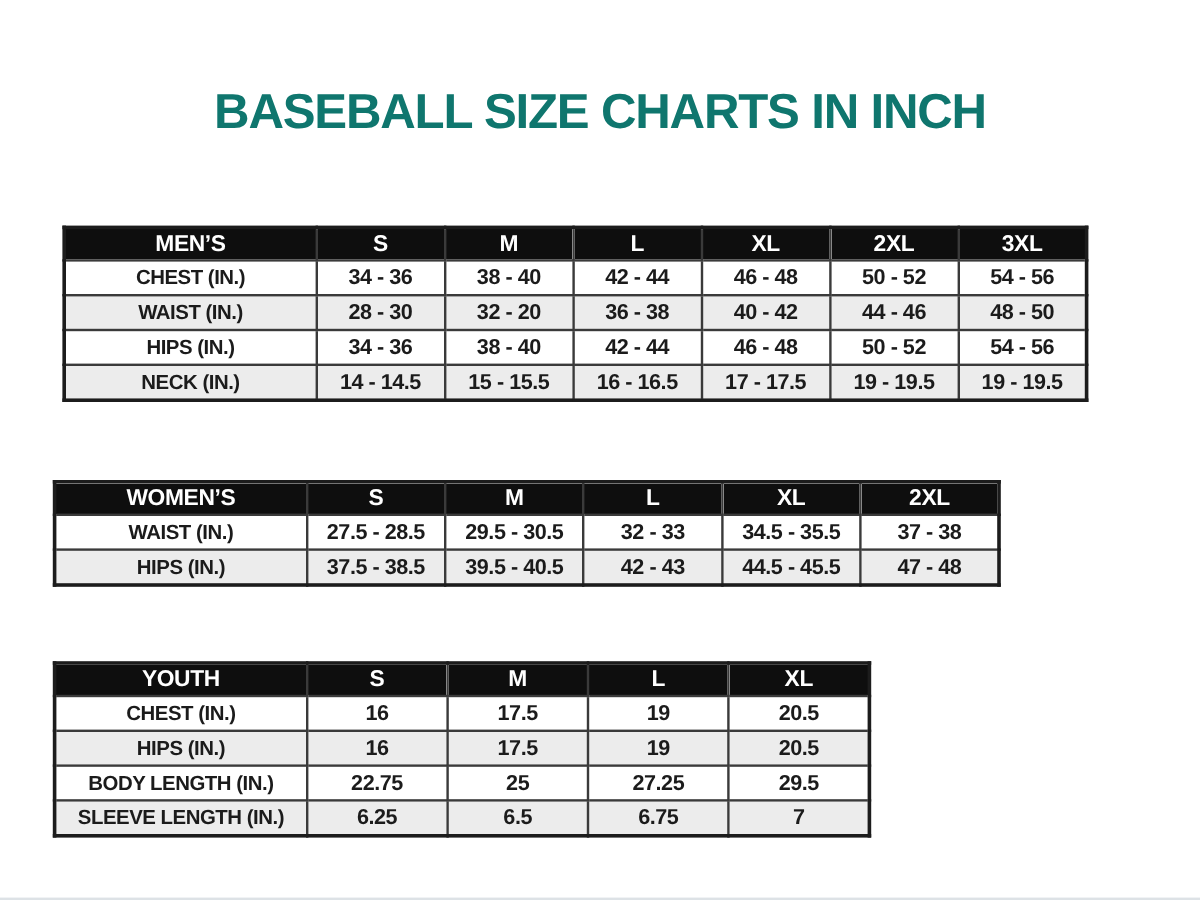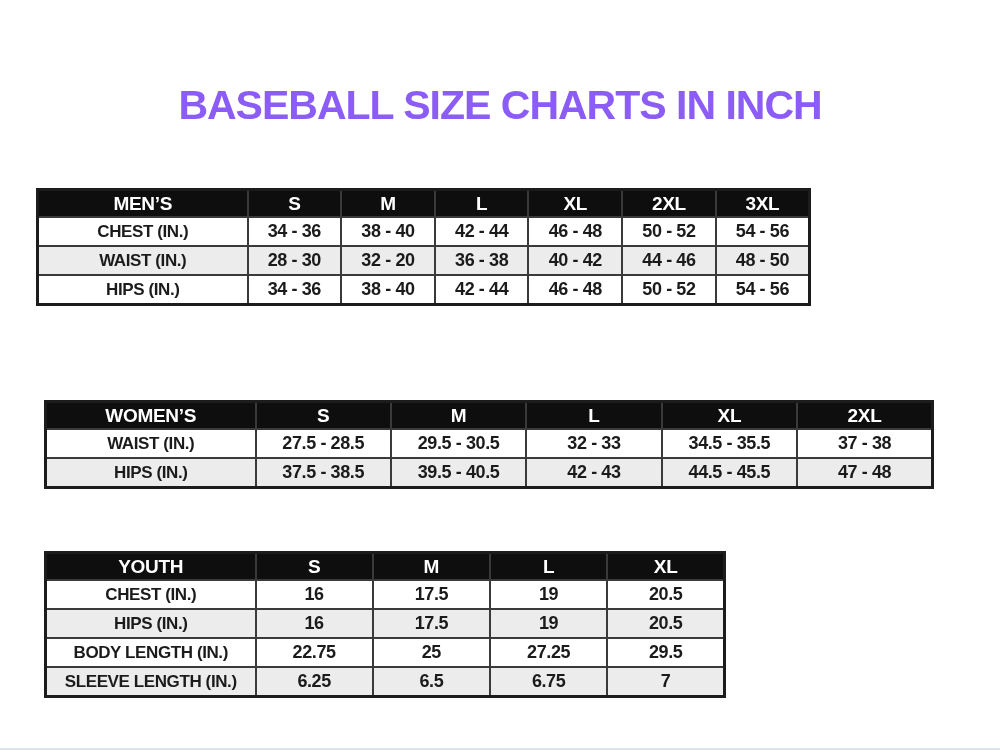--- a/index.html
+++ b/index.html
@@ -5,23 +5,23 @@
   html,body{margin:0;padding:0;}
   body{
     width:1000px;height:752px;
     background:#ffffff;
     font-family:"Liberation Sans","DejaVu Sans",sans-serif;
     position:relative;overflow:hidden;
     color:#1b1b1b;
   }
   .page-title{
     position:absolute;left:0;right:0;top:70px;
-    margin:12px;text-align:center;
+    margin:0;text-align:center;
     font-size:41px;font-weight:700;letter-spacing:-1px;
-    color:#8b5cf6;white-space:nowrap;
+    color:#0f766e;white-space:nowrap;
   }
   table.size-table{
     position:absolute;
     border-collapse:collapse;table-layout:fixed;
     border:3px solid #1c1c1c;
   }
   table.size-table th, table.size-table td{
     border:2px solid #3a3a3a;
     font-weight:700;text-align:center;vertical-align:middle;
     padding:0 2px;white-space:nowrap;overflow:hidden;
@@ -30,22 +30,22 @@
     background:#0e0e0e;color:#ffffff;
     font-size:19px;height:25px;letter-spacing:-0.3px;
   }
   table.size-table td{
     font-size:18px;height:27px;letter-spacing:-0.4px;
     background:#ffffff;color:#1b1b1b;
   }
   table.size-table td:first-child{font-size:17px;}
   table.size-table tbody tr:nth-child(even) td{background:#ececec;}
   col.label-col{width:210px;}
-  .tbl-mens  {left:36px;top:188px;width:775px;}
-  .tbl-womens{left:44px;top:400px;width:890px;}
+  .tbl-mens  {left:52px;top:188px;width:855px;}
+  .tbl-womens{left:44px;top:400px;width:790px;}
   .tbl-youth {left:44px;top:551px;width:682px;}
   .bottom-edge{
     position:absolute;left:0;right:0;bottom:2px;height:2px;
     background:#dde2e6;
   }
 </style>
 </head>
 <body>
 
 <div>
@@ -93,20 +93,29 @@
         </tr>
         <tr>
           <td>HIPS (IN.)</td>
           <td>34 - 36</td>
           <td>38 - 40</td>
           <td>42 - 44</td>
           <td>46 - 48</td>
           <td>50 - 52</td>
           <td>54 - 56</td>
         </tr>
+        <tr>
+          <td>NECK (IN.)</td>
+          <td>14 - 14.5</td>
+          <td>15 - 15.5</td>
+          <td>16 - 16.5</td>
+          <td>17 - 17.5</td>
+          <td>19 - 19.5</td>
+          <td>19 - 19.5</td>
+        </tr>
       </tbody>
     </table>
 
   <table class="size-table tbl-womens">
       <colgroup>
         <col class="label-col">
         <col>
         <col>
         <col>
         <col>

